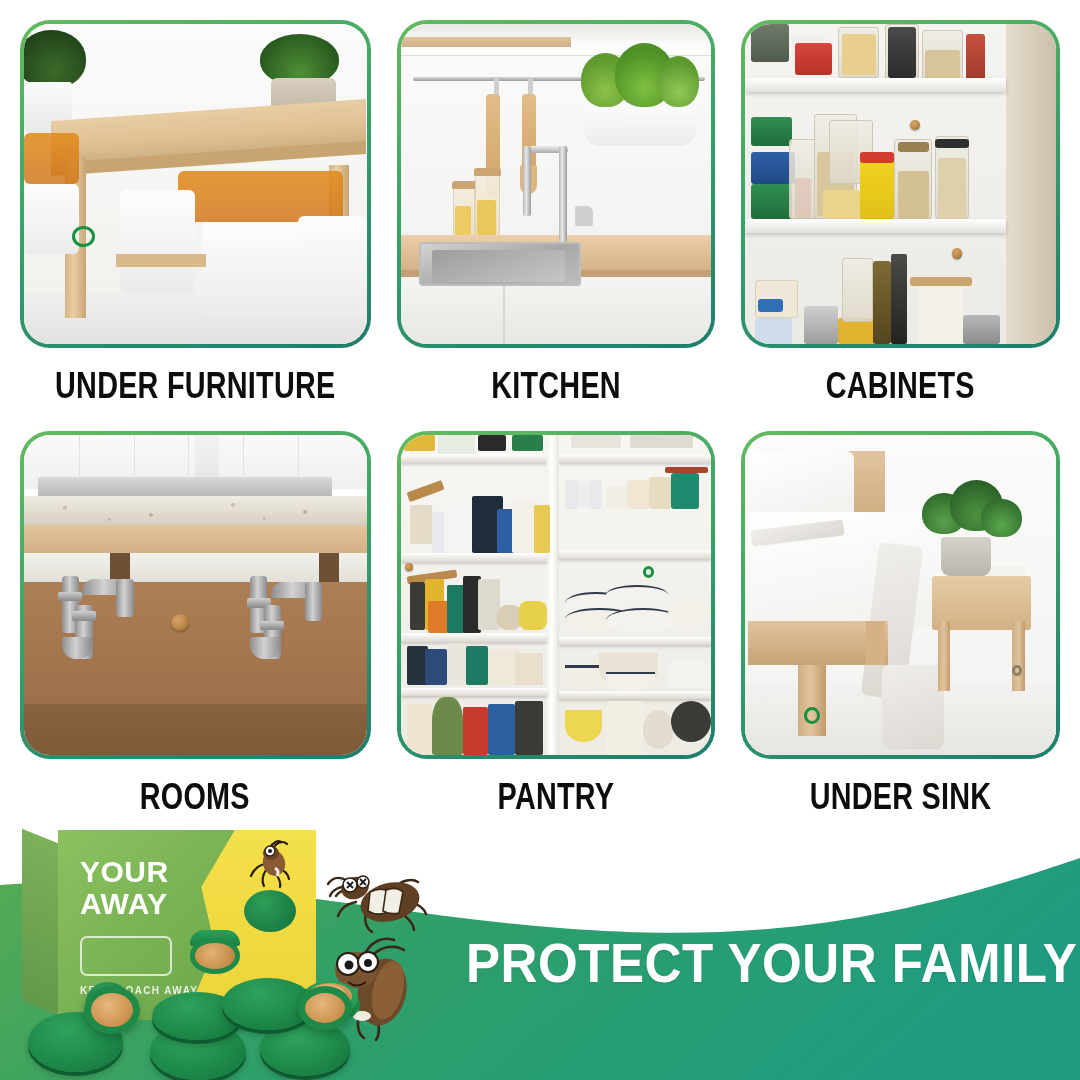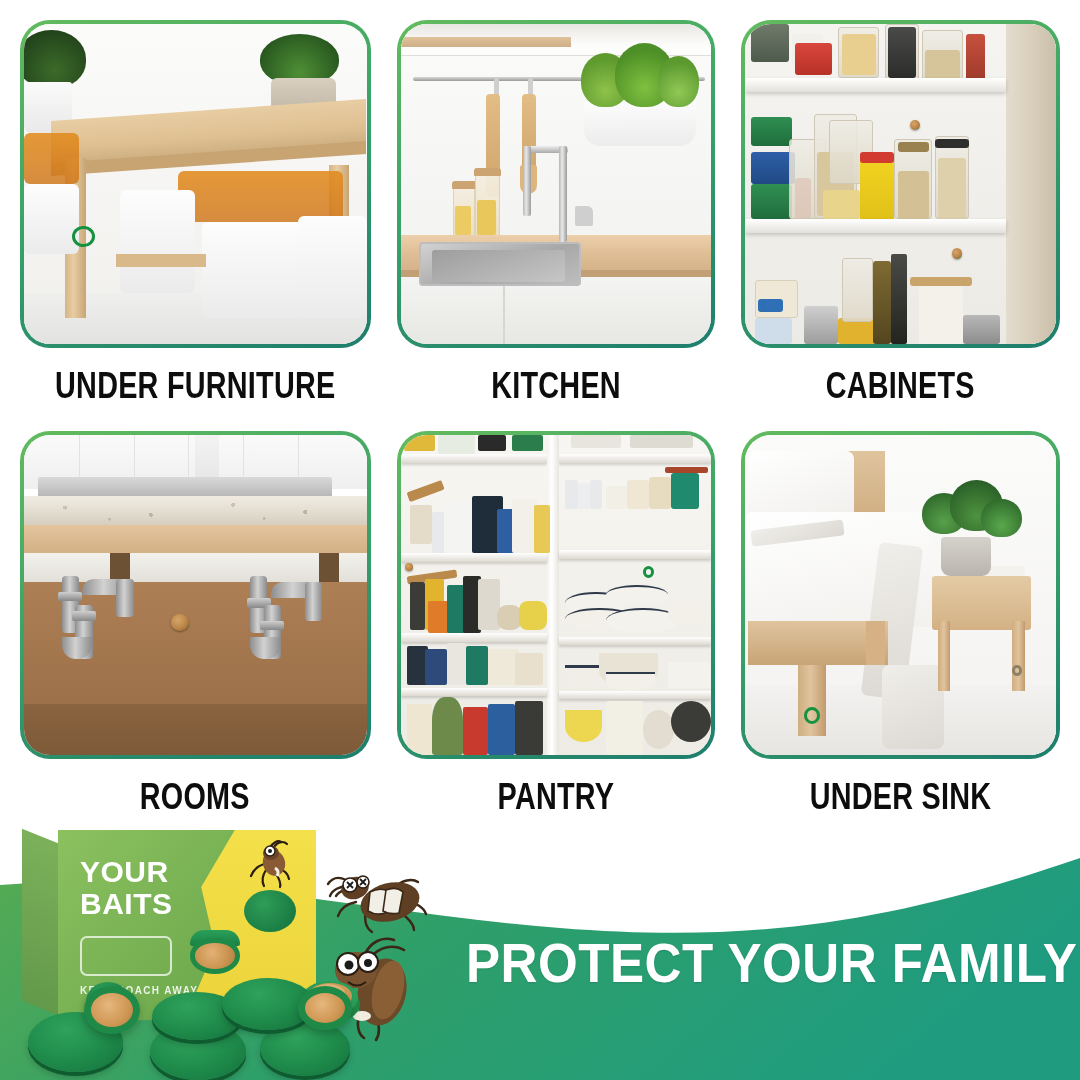--- a/index.html
+++ b/index.html
@@ -521,21 +521,21 @@
     <path d="M0,85 C210,70 360,112 560,128 C760,144 900,120 1080,58 L1080,280 L0,280 Z" fill="url(#wg)"></path>
   </svg>
 </div>
 
 <div class="box-wrap">
   <div class="box-left"></div>
   <div class="box-face">
     <div class="box-yellow"></div>
     <div class="box-title">
       <div>YOUR</div>
-      <div>BAITS</div>
+      <div>AWAY</div>
     </div>
     <div class="box-rect"></div>
     <div class="box-sub">KEEP ROACH AWAY</div>
     <div class="box-disc" style="left:186px;top:60px;width:52px;height:42px;"></div>
     <div class="box-lid" style="left:132px;top:100px;width:50px;height:16px;"></div>
     <div class="box-open" style="left:132px;top:108px;width:50px;height:36px;"></div>
 
     <svg class="roach" style="left:182px;top:8px;" width="56" height="52" viewBox="0 0 56 52">
       <g stroke="#2b1d12" stroke-width="2.2" fill="none" stroke-linecap="round">
         <path d="M30,10 C33,4 38,2 41,4"></path>

